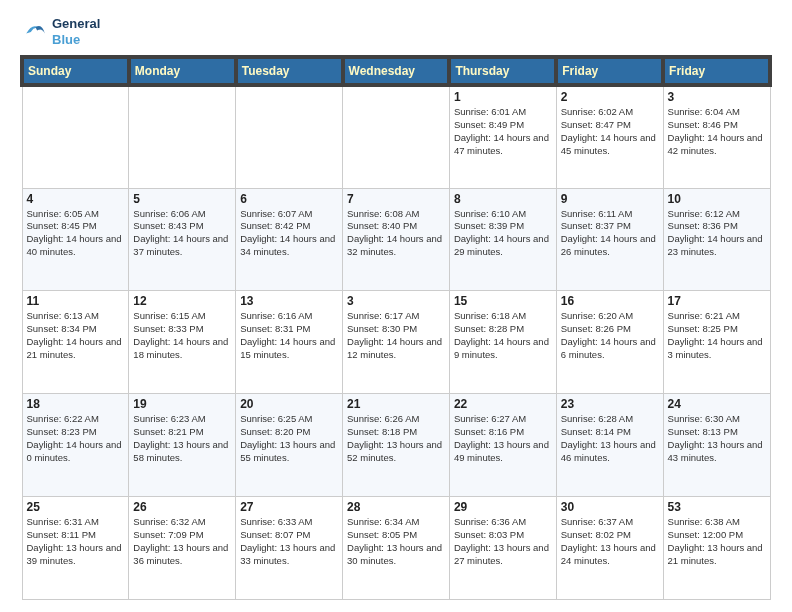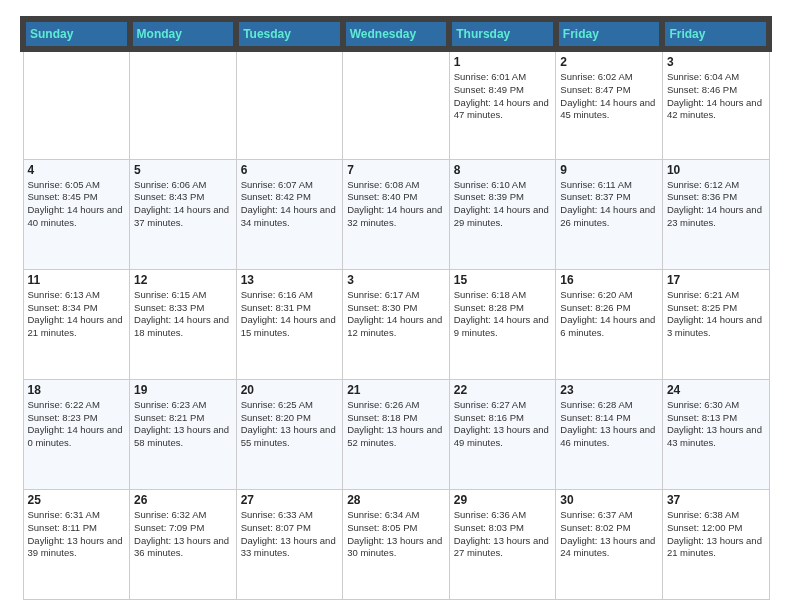--- a/index.html
+++ b/index.html
@@ -51,26 +51,26 @@
       display: flex;
       flex-direction: column;
     }
     table {
       width: 100%;
       border-collapse: collapse;
       flex: 1;
     }
     thead th {
       background: #2e6da4;
-      color: #5eead4;
+      color: #fef9c3;
       font-size: 12px;
       font-weight: bold;
       padding: 5px 4px;
       text-align: left;
-      border: 6px solid #404040;
+      border: 4px solid #404040;
     }
     tbody td {
       border: 1px solid #ccc;
       vertical-align: top;
       padding: 3px 4px;
       width: calc(100% / 7);
       height: 86px;
       background: #fff;
     }
     tbody tr:nth-child(even) td {
@@ -88,20 +88,38 @@
       line-height: 1.35;
     }
     .empty {
       background: #fff !important;
     }
   </style>
 </head>
 <body>
 
 <div class="page">
+  <div class="header">
+    <div class="logo">
+      <svg class="logo-icon" viewBox="0 0 36 36" xmlns="http://www.w3.org/2000/svg">
+        <rect width="36" height="36" fill="white"></rect>
+        <polygon points="18,4 32,28 4,28" fill="none" stroke="#2e6da4" stroke-width="0"></polygon>
+        <path d="M8,20 Q18,2 30,18 Q24,10 18,14 Q22,8 26,16 Q20,8 14,18 Z" fill="#4a9fd4"></path>
+        <path d="M20,12 Q28,6 32,20 Q28,12 22,16 Z" fill="#2e6da4"></path>
+      </svg>
+      <div>
+        <div style="font-size:13px;font-weight:bold;color:#1a3a5c;line-height:1.2;">General</div>
+        <div style="font-size:13px;font-weight:bold;color:#4a9fd4;line-height:1.2;">Blue</div>
+      </div>
+    </div>
+    <div class="title-block">
+      <div class="month-title"></div>
+      <div class="location"></div>
+    </div>
+  </div>
 
   <div class="calendar">
     <table>
       <thead>
         <tr>
         <th>Sunday</th>
             <th>Monday</th>
             <th>Tuesday</th>
             <th>Wednesday</th>
             <th>Thursday</th>
@@ -327,21 +345,21 @@
 and 27 minutes.</div>
             </td>
             <td>
               <div class="day-num">30</div>
               <div class="day-info">Sunrise: 6:37 AM
 Sunset: 8:02 PM
 Daylight: 13 hours
 and 24 minutes.</div>
             </td>
             <td>
-              <div class="day-num">37</div>
+              <div class="day-num">53</div>
               <div class="day-info">Sunrise: 6:38 AM
 Sunset: 12:00 PM
 Daylight: 13 hours
 and 21 minutes.</div>
             </td>
           </tr>
         </tbody>
     </table>
   </div>
 </div>

